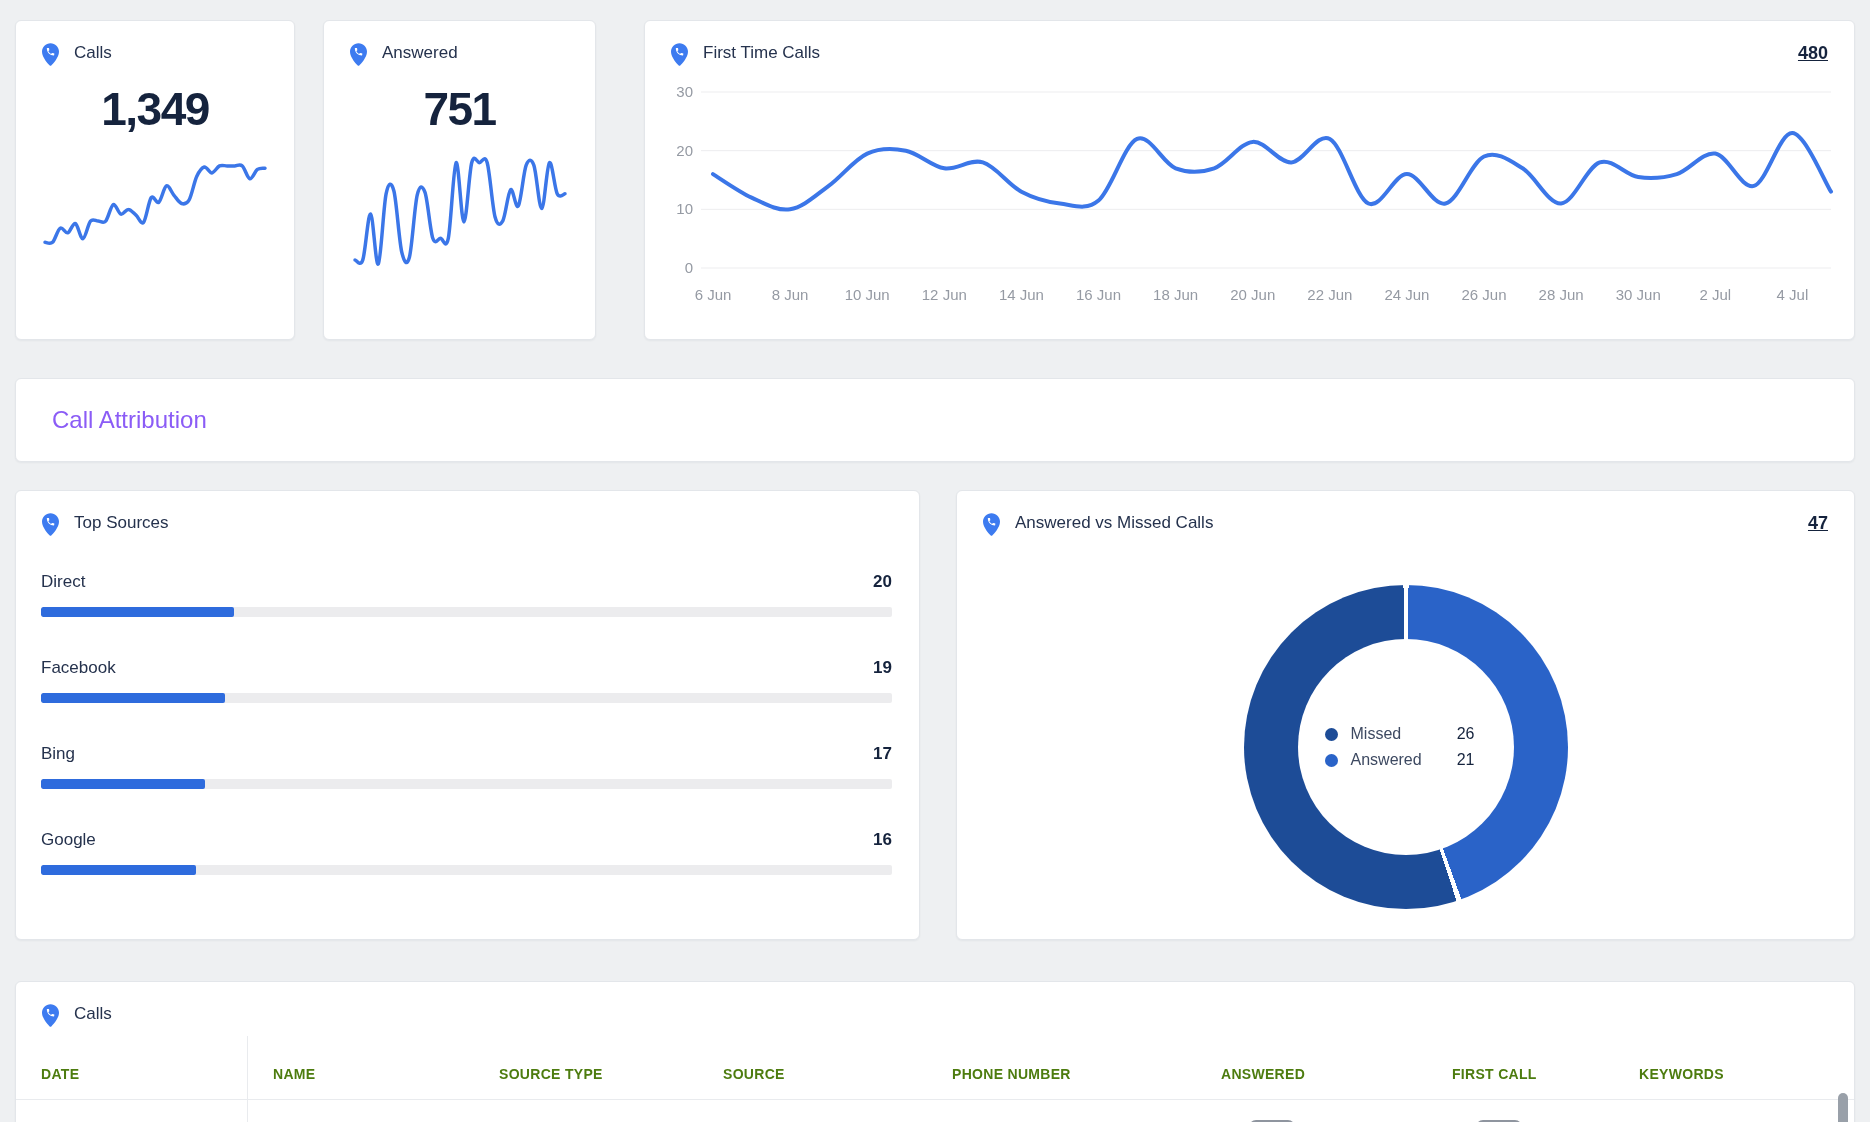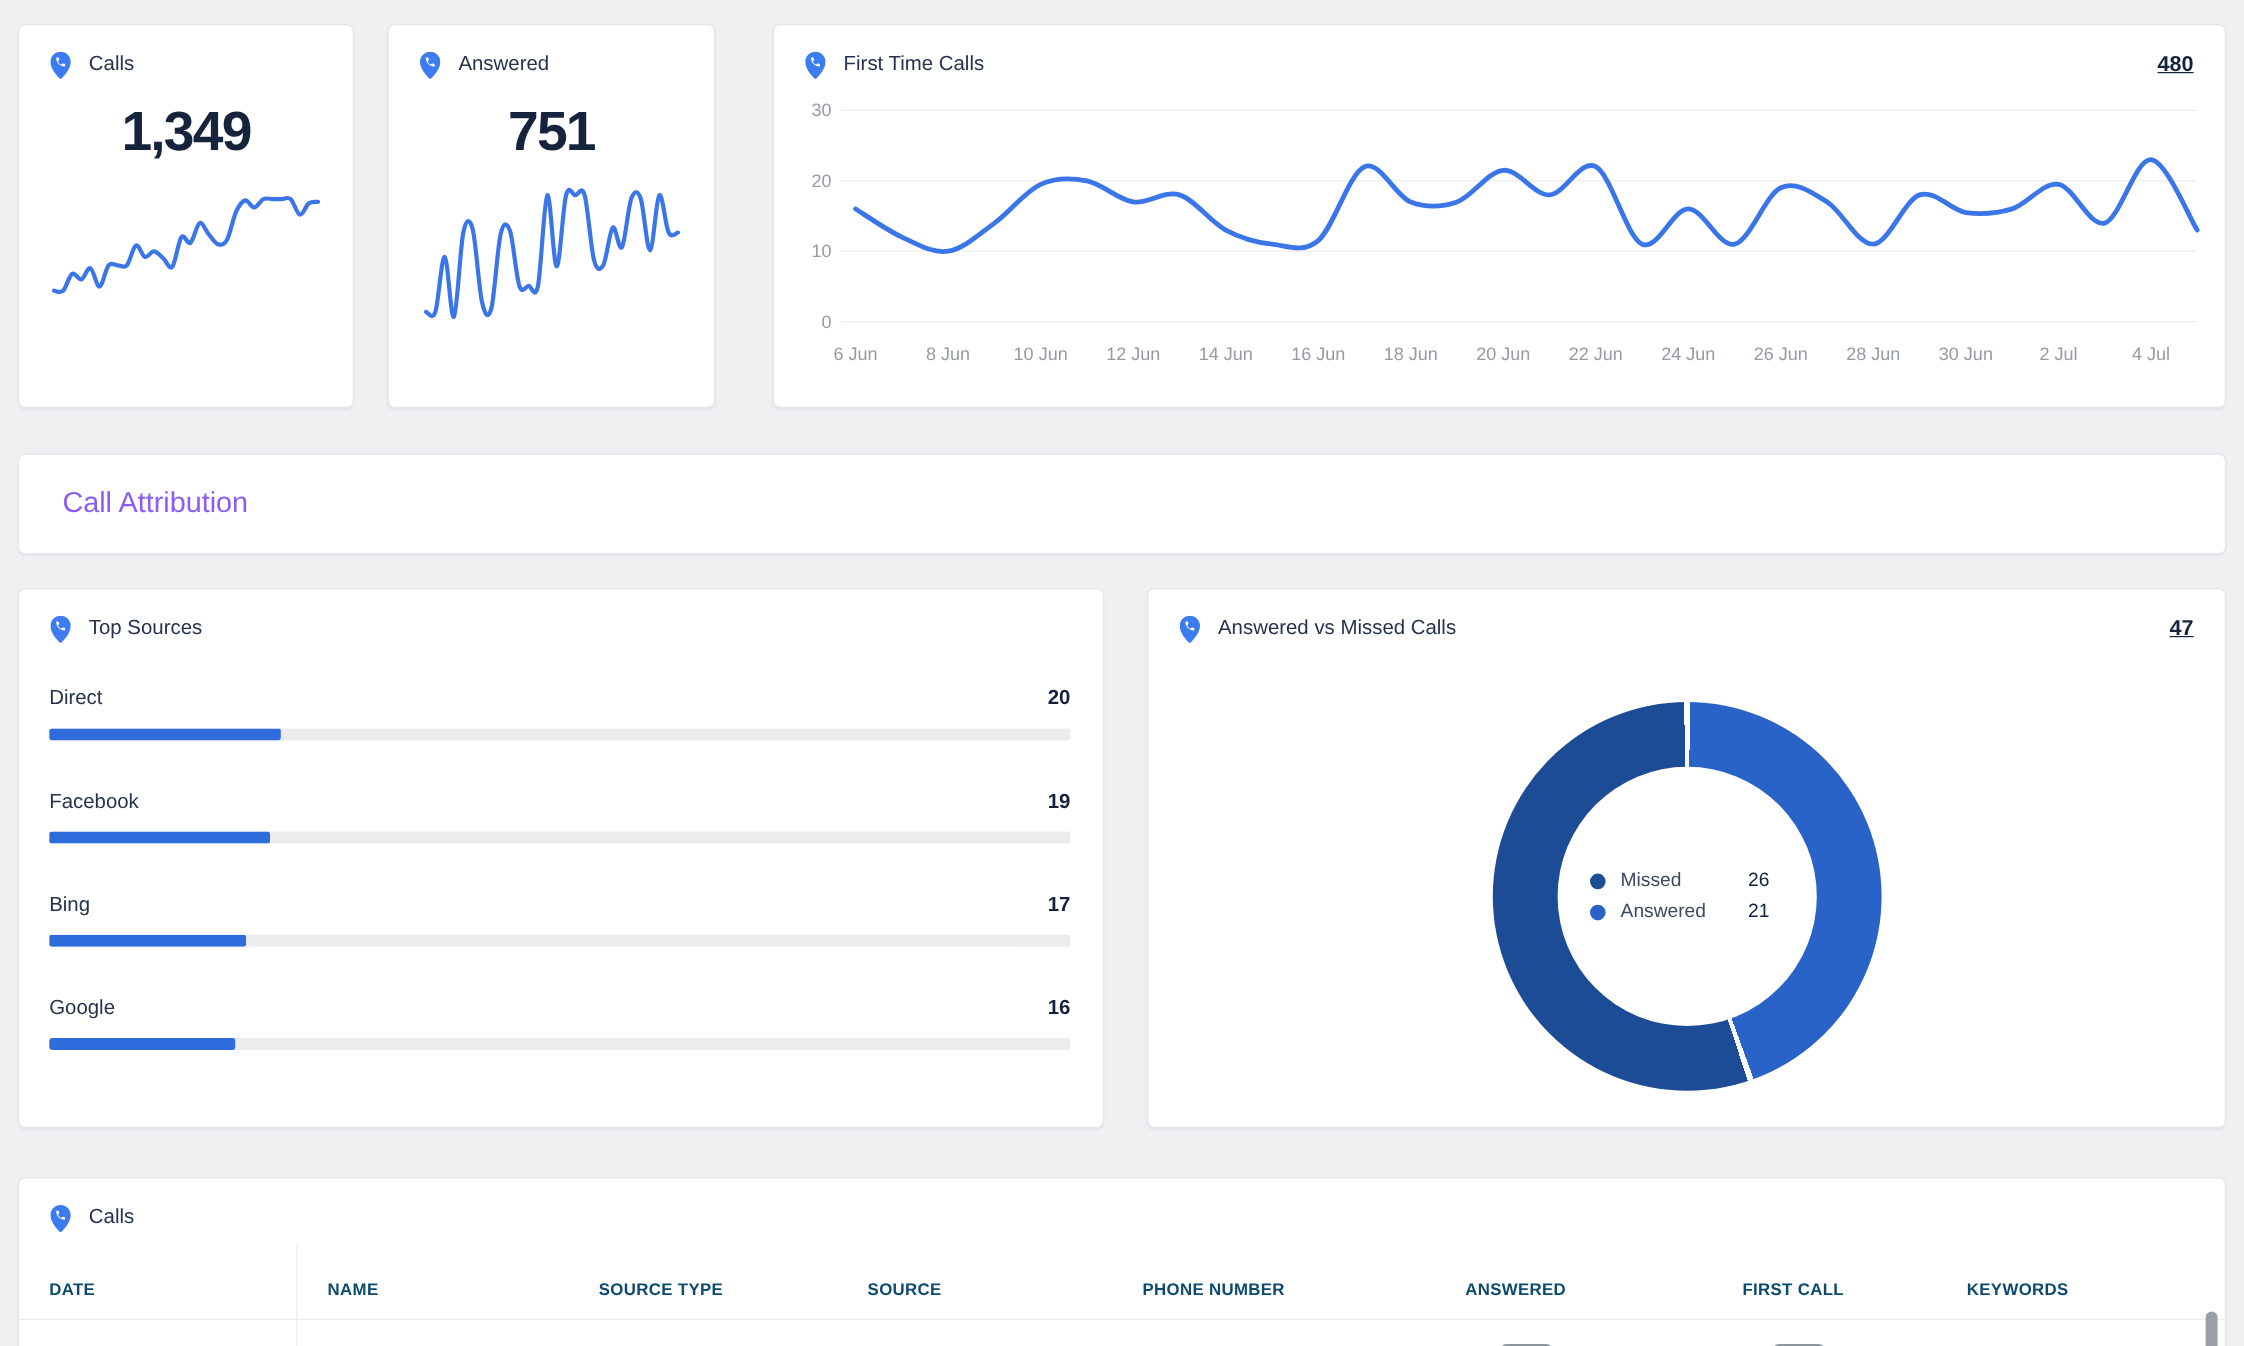--- a/index.html
+++ b/index.html
@@ -55,21 +55,21 @@
   .leg-dot{width:13px;height:13px;border-radius:50%;flex:0 0 auto;}
   .leg-label{margin-left:13px;font-size:16px;color:#3d4961;}
   .leg-value{margin-left:auto;font-size:16px;font-weight:400;color:#15233d;}
   
   .table-card{margin-top:41px;height:300px;position:relative;overflow:hidden;}
   .t-cols{
     display:grid;margin-top:24px;padding-left:25px;
     grid-template-columns:232px 226px 224px 229px 269px 231px 187px 1fr;
     border-bottom:1px solid #e9ebee;
   }
-  .t-col{font-size:14px;font-weight:700;letter-spacing:.3px;color:#0c4a6e;
+  .t-col{font-size:14px;font-weight:700;letter-spacing:.3px;color:#4d7c0f;
     padding:15px 0 17px 0;}
   .t-divider{position:absolute;left:231px;top:54px;bottom:0;width:1px;background:#e9ebee;}
   .toggle-stub{position:absolute;top:138px;width:46px;height:12px;
     border-radius:7px 7px 0 0;background:#8f959f;}
   .scroll-thumb{position:absolute;right:6px;top:111px;width:10px;height:62px;
     border-radius:6px;background:#99a0a9;}
   .axis-text{font-size:15px;fill:#959aa3;}
 </style>
 </head>
 <body>

